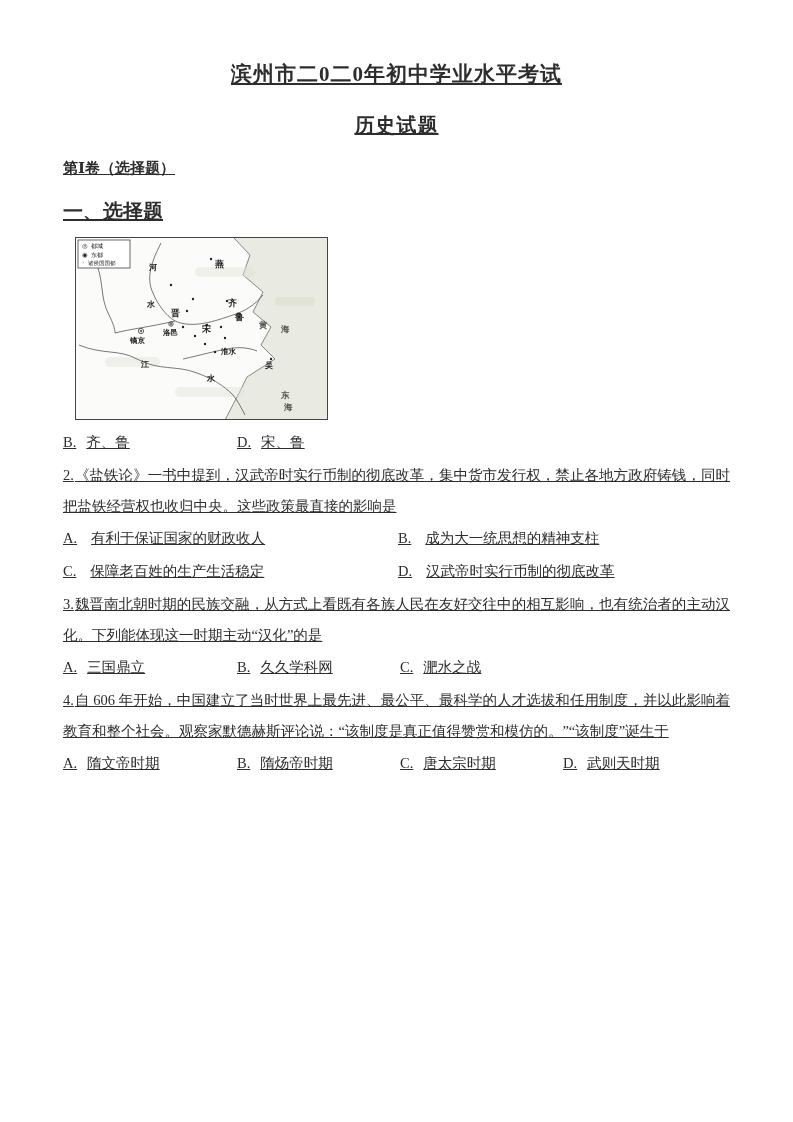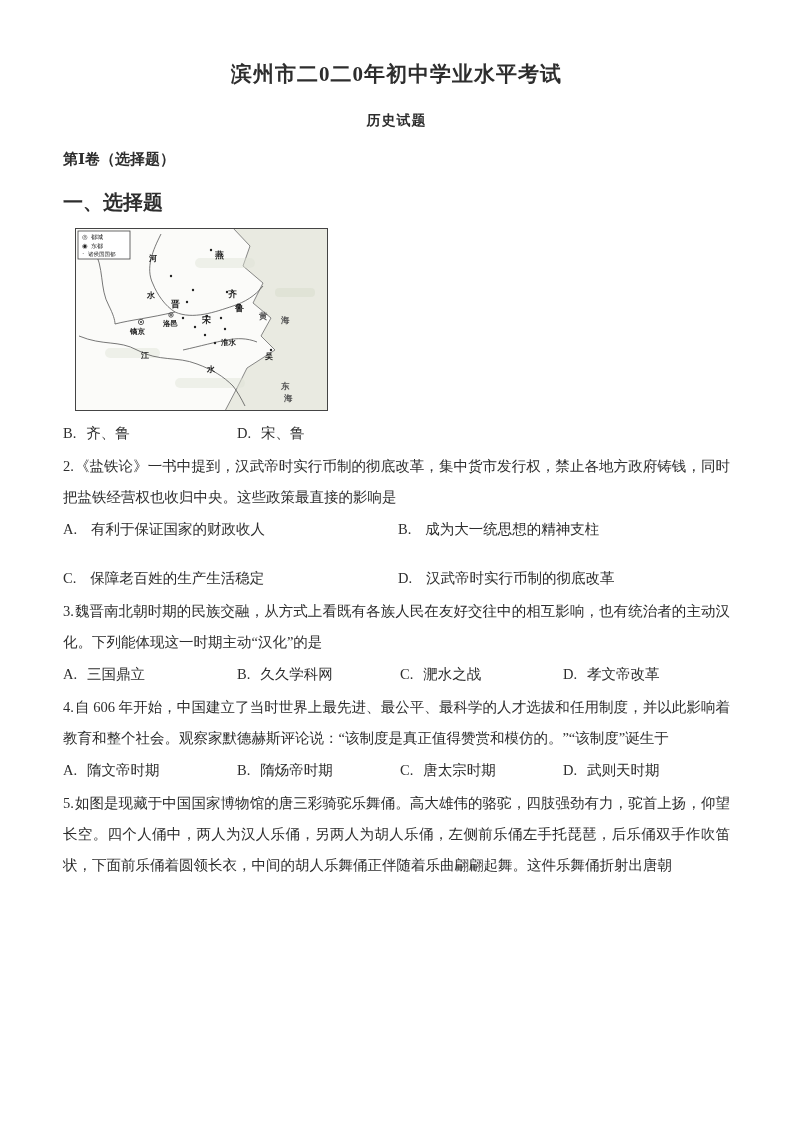--- a/index.html
+++ b/index.html
@@ -5,27 +5,28 @@
   html,body{margin:0;padding:0;background:#fff;}
   .page{
     position:relative;
     width:793px;height:912px;
     background:#fff;
     font-family:"Liberation Serif","DejaVu Serif",serif;
     color:#2d2d2d;
     box-sizing:border-box;
     padding:60px 63px 12px 63px;
     overflow:hidden;
+    text-decoration:underline;
   }
   h1.title{
     font-size:21px;font-weight:700;text-align:center;
     margin:0 0 24px 0;letter-spacing:1px;
   }
   h2.subtitle{
-    font-size:14px;font-weight:700;text-align:center;
+    font-size:20px;font-weight:700;text-align:center;
     margin:0 0 20px 0;letter-spacing:1px;
   }
   .section-heading{
     font-size:15px;font-weight:700;
     margin:0 0 20px 0;
   }
   .part-heading{
     font-size:20px;font-weight:700;text-align:left;
     margin:0 0 12px 0;
   }
@@ -34,21 +35,21 @@
     text-align:justify;
   }
   p.q .q-num{margin-right:1px;}
   .opts{
     display:grid;
     font-size:14.5px;
     line-height:33px;
     margin:0 0 1px 0;
   }
   .opts.cols4{grid-template-columns:174px 163px 163px 1fr;}
-  .opts.cols2{grid-template-columns:335px 1fr;row-gap:16px;}
+  .opts.cols2{grid-template-columns:335px 1fr;row-gap:0px;}
   .opts.cols2 .opt{line-height:33px;}
   .opt .letter{margin-right:10px;}
   .opts.cols2 .opt .letter{margin-right:14px;}
   .map-figure{
     margin:7px 0 6px 12px;
     width:253px;height:183px;
   }
   .map-figure svg{display:block;}
   .footer{
     position:absolute;left:0;top:1060px;width:100%;
@@ -166,32 +167,28 @@
       <span class="opt"><span class="letter">D.</span><span>汉武帝时实行币制的彻底改革</span></span>
     </div>
   </div>
 
   <div class="qblock">
     <p class="q"><span class="q-num">3.</span><span>魏晋南北朝时期的民族交融，从方式上看既有各族人民在友好交往中的相互影响，也有统治者的主动汉化。下列能体现这一时期主动“汉化”的是</span></p>
     <div class="opts cols4">
       <span class="opt"><span class="letter">A.</span><span>三国鼎立</span></span>
       <span class="opt"><span class="letter">B.</span><span>久久学科网</span></span>
       <span class="opt"><span class="letter">C.</span><span>淝水之战</span></span>
-      <span class="opt"><span class="letter">D.</span><span>孝文帝改革</span></span>
     </div>
   </div>
 
   <div class="qblock">
     <p class="q"><span class="q-num">4.</span><span>自 606 年开始，中国建立了当时世界上最先进、最公平、最科学的人才选拔和任用制度，并以此影响着教育和整个社会。观察家默德赫斯评论说：“该制度是真正值得赞赏和模仿的。”“该制度”诞生于</span></p>
     <div class="opts cols4">
       <span class="opt"><span class="letter">A.</span><span>隋文帝时期</span></span>
       <span class="opt"><span class="letter">B.</span><span>隋炀帝时期</span></span>
       <span class="opt"><span class="letter">C.</span><span>唐太宗时期</span></span>
       <span class="opt"><span class="letter">D.</span><span>武则天时期</span></span>
     </div>
   </div>
 
-  <div class="qblock">
-    <p class="q"><span class="q-num">5.</span><span>如图是现藏于中国国家博物馆的唐三彩骑驼乐舞俑。高大雄伟的骆驼，四肢强劲有力，驼首上扬，仰望长空。四个人俑中，两人为汉人乐俑，另两人为胡人乐俑，左侧前乐俑左手托琵琶，后乐俑双手作吹笛状，下面前乐俑着圆领长衣，中间的胡人乐舞俑正伴随着乐曲翩翩起舞。这件乐舞俑折射出唐朝</span></p>
-  </div>
 
   <div class="footer">久久学科网 https://99xueke.com</div>
 </div>
 
 </body></html>

